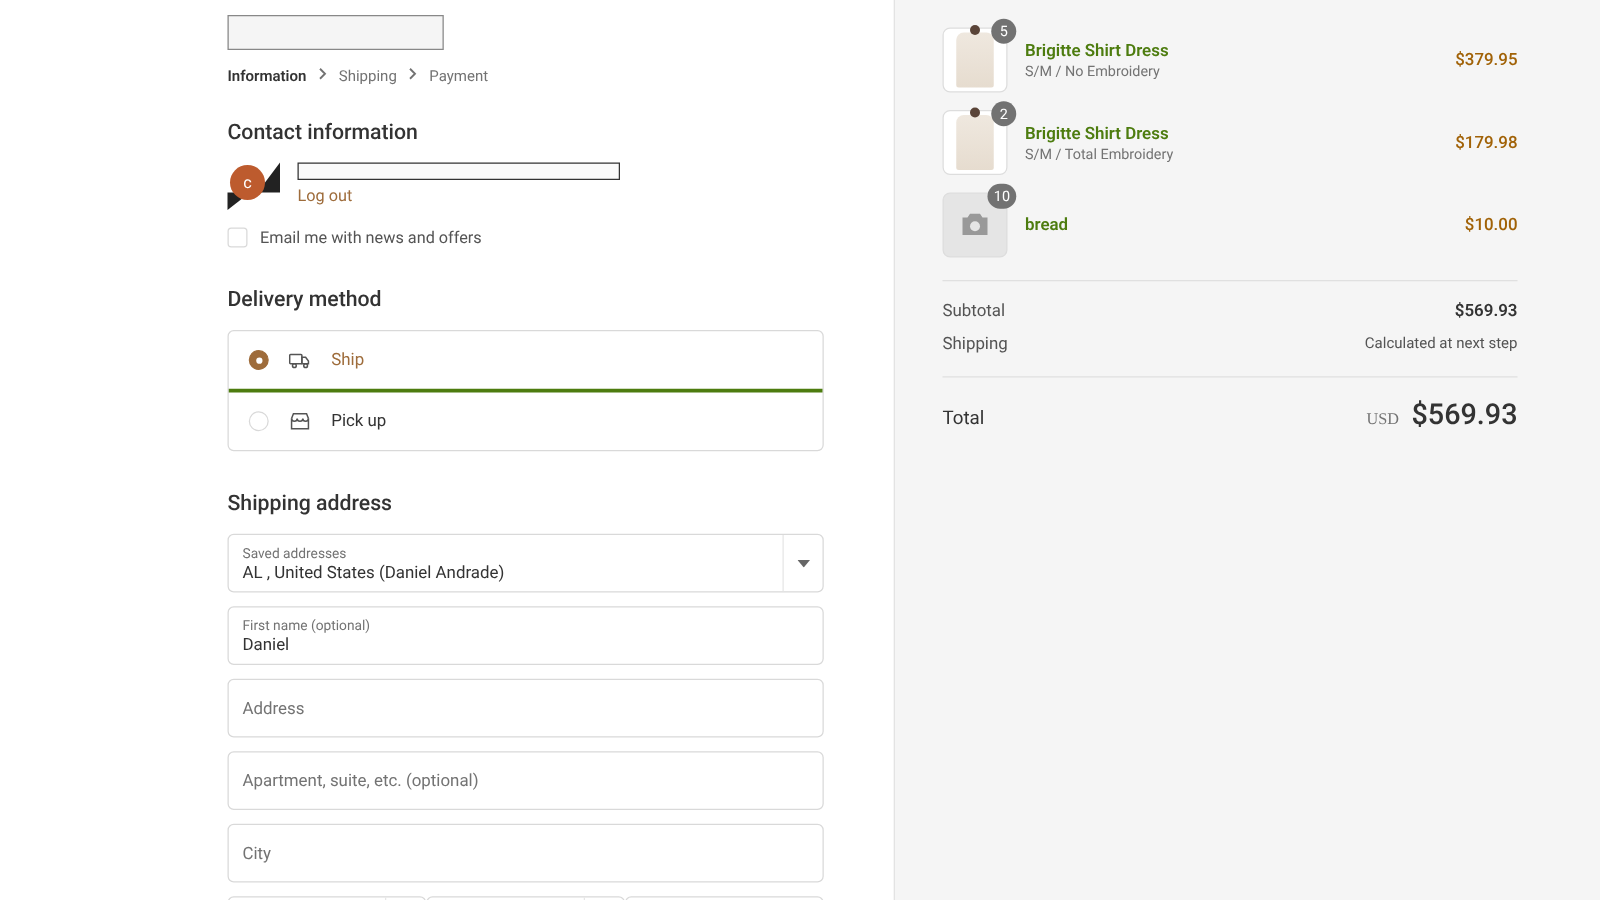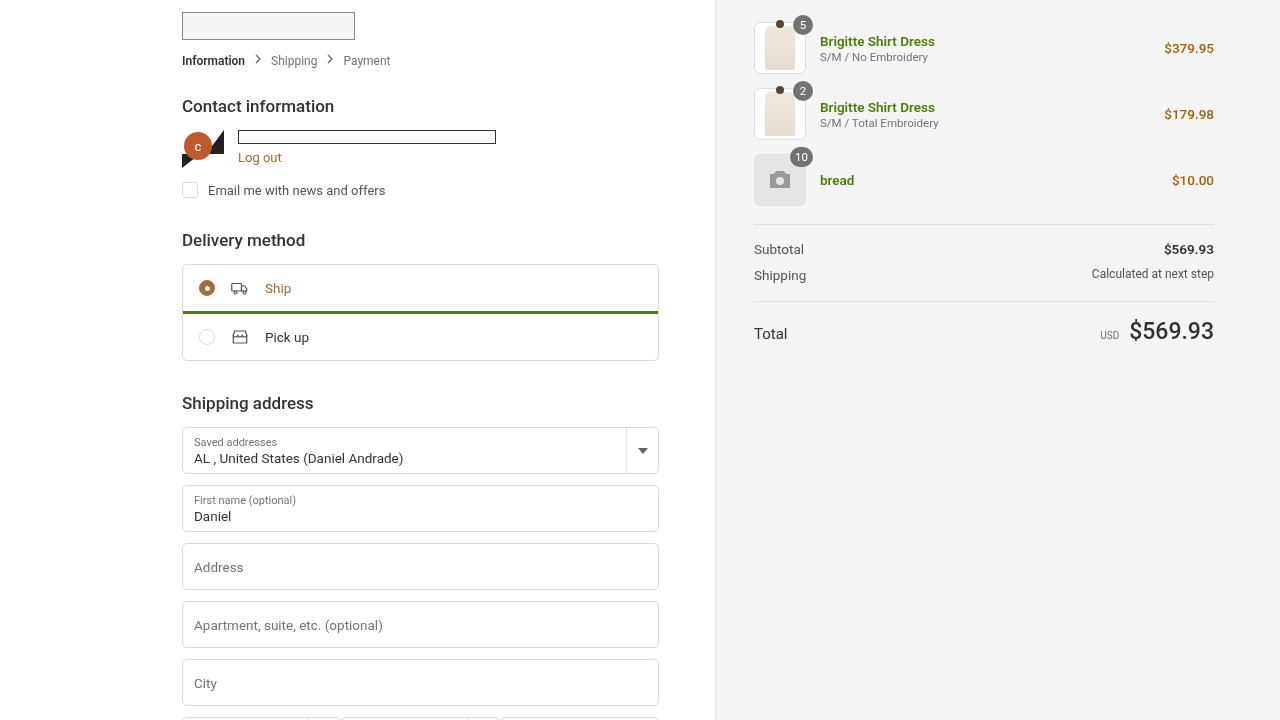--- a/index.html
+++ b/index.html
@@ -232,21 +232,21 @@
       justify-content: center;
     }
     .item-info { flex: 1; }
     .item-name { font-size: 13.5px; font-weight: 600; color: #4d7c0f; }
     .item-variant { font-size: 11.5px; color: #737373; margin-top: 1px; }
     .item-price { font-size: 13.5px; font-weight: 500; color: #a16207; }
     .divider { height: 1px; background: #e0e0e0; margin: 18px 0 16px; }
     .total-row { display: flex; justify-content: space-between; font-size: 13.5px; color: #545454; margin-bottom: 10px; }
     .grand { display: flex; justify-content: space-between; align-items: baseline; }
     .grand .label { font-size: 15px; color: #333; }
-    .grand .currency { font-size: 10px; color: #737373; margin-right: 6px; }
+    .grand .currency { font-size: 13px; color: #737373; margin-right: 6px; font-family: Liberation Serif, serif; }
     .grand .amount { font-size: 23px; font-weight: 500; color: #333; }
   </style>
 </head>
 <body>
 
 <div class="main">
   <div class="logo"></div>
 
   <div class="breadcrumb">
     <span class="active">Information</span>

